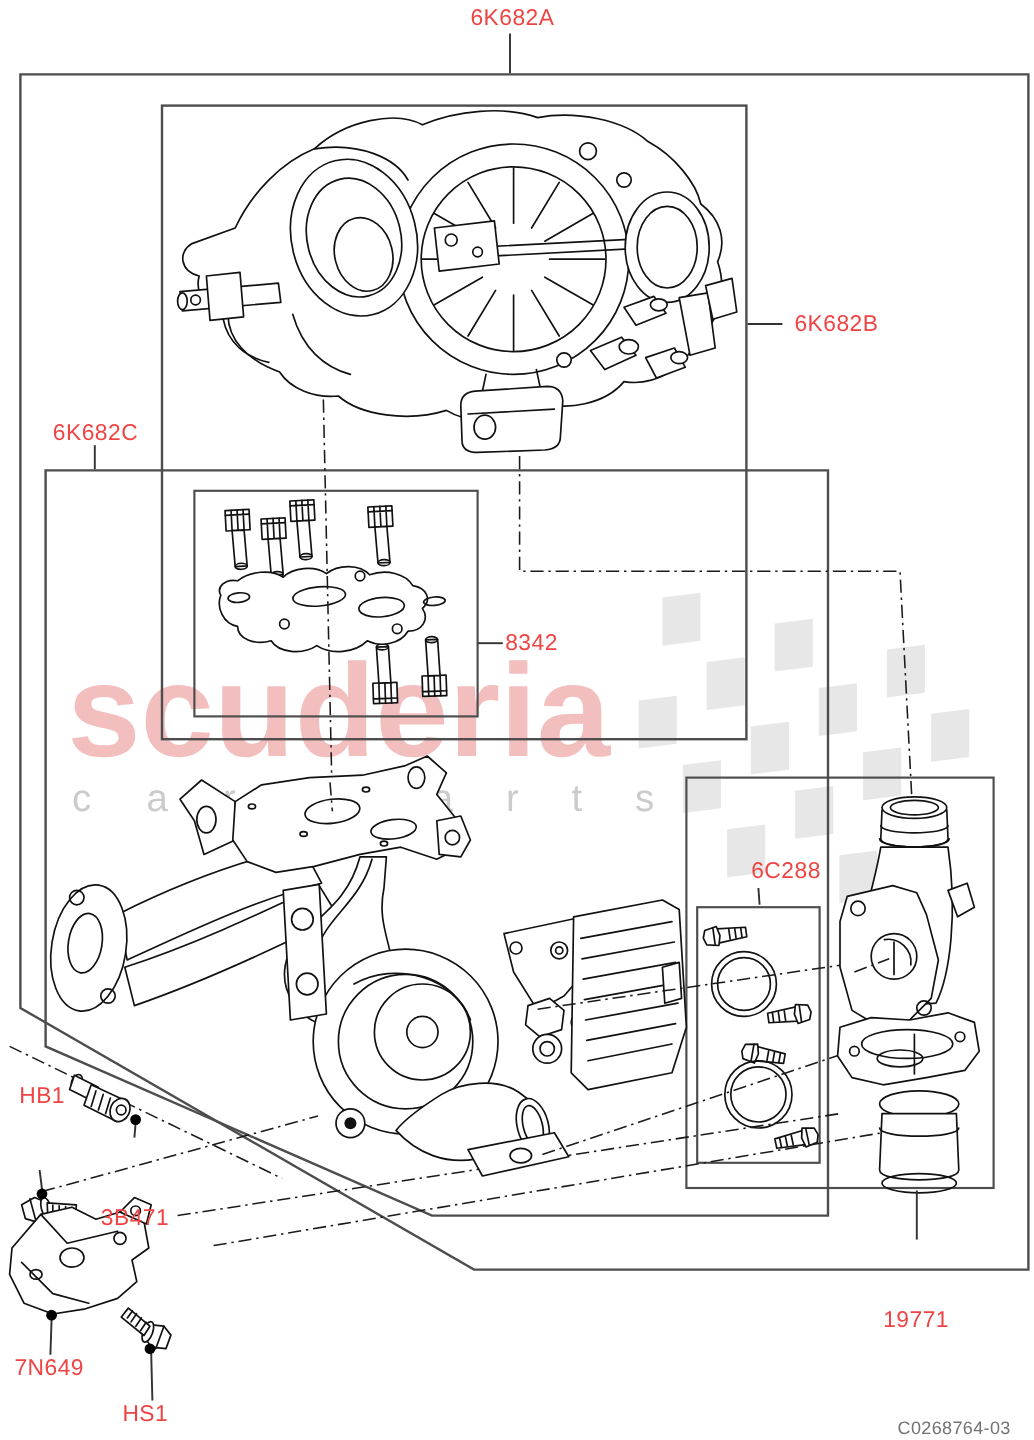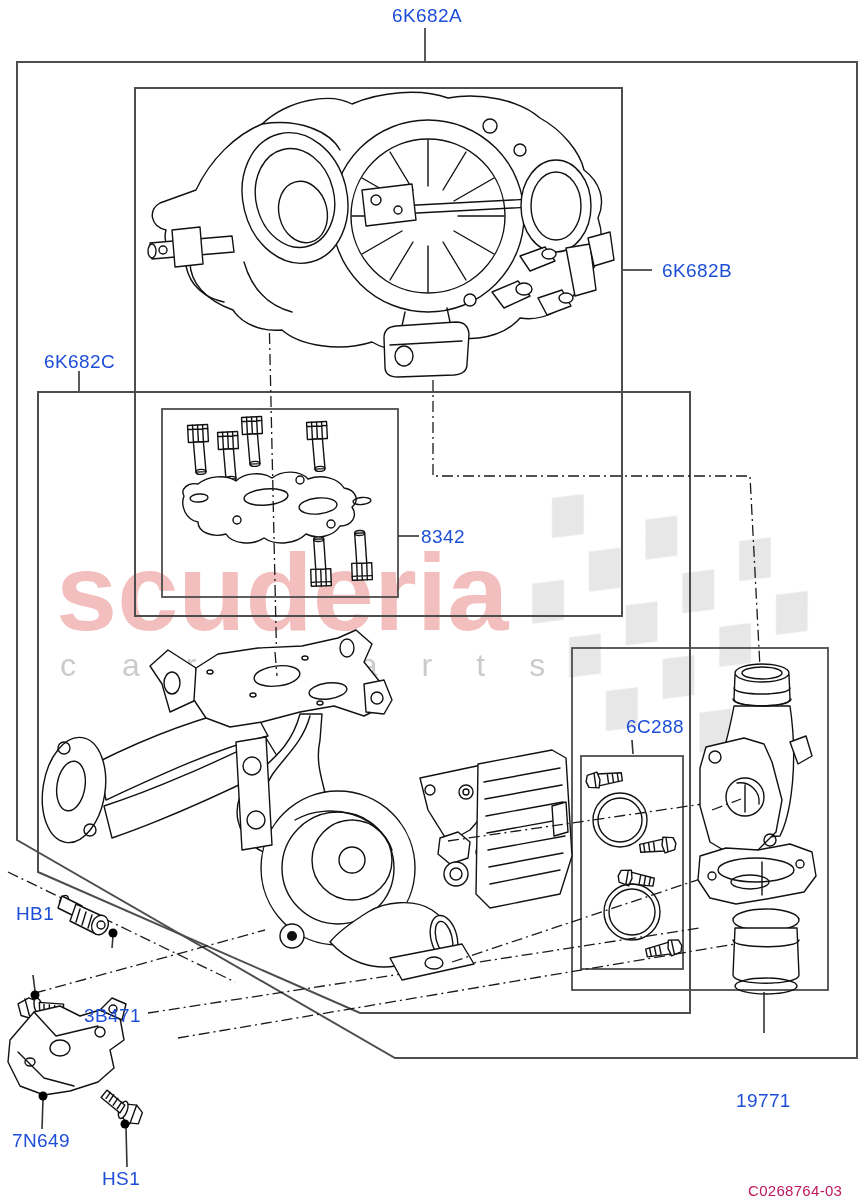--- a/index.html
+++ b/index.html
@@ -1,22 +1,22 @@
 <!DOCTYPE html>
 <html><head>
 <meta charset="utf-8">
 <style>
   html,body{margin:0;padding:0;background:#fff;}
   .stage{position:relative;width:862px;height:1200px;background:#ffffff;overflow:hidden;
          font-family:"Liberation Sans",sans-serif;}
   .stage svg{position:absolute;left:0;top:0;}
-  .plabel{position:absolute;font:19px/1.1 "Liberation Sans",sans-serif;color:#1d4ed8;
+  .plabel{position:absolute;font:19px/1.1 "Liberation Sans",sans-serif;color:#ef4444;
           letter-spacing:.4px;white-space:nowrap;cursor:pointer;}
   .docnum{position:absolute;left:748px;top:1183px;font:15px/1 "Liberation Sans",sans-serif;
-          color:#be185d;letter-spacing:.3px;}
+          color:#737373;letter-spacing:.3px;}
   .wm-brand{font:bold 110px "Liberation Sans",sans-serif;fill:#e87f7f;opacity:.5;}
   .wm-word{font:32px "Liberation Sans",sans-serif;fill:#c9c9c9;opacity:.95;}
   .ln{stroke:#111;stroke-width:1.4;fill:none;stroke-linecap:round;stroke-linejoin:round;}
   .wh{fill:#ffffff;}
   .box{stroke:#4d4d4d;stroke-width:2;fill:none;}
   .box2{stroke:#4d4d4d;stroke-width:1.8;fill:none;}
   .dash{stroke:#1a1a1a;stroke-width:1.3;fill:none;stroke-dasharray:11 4 2 4;}
   .tick{stroke:#333;stroke-width:1.6;fill:none;}
 </style>
 </head>

